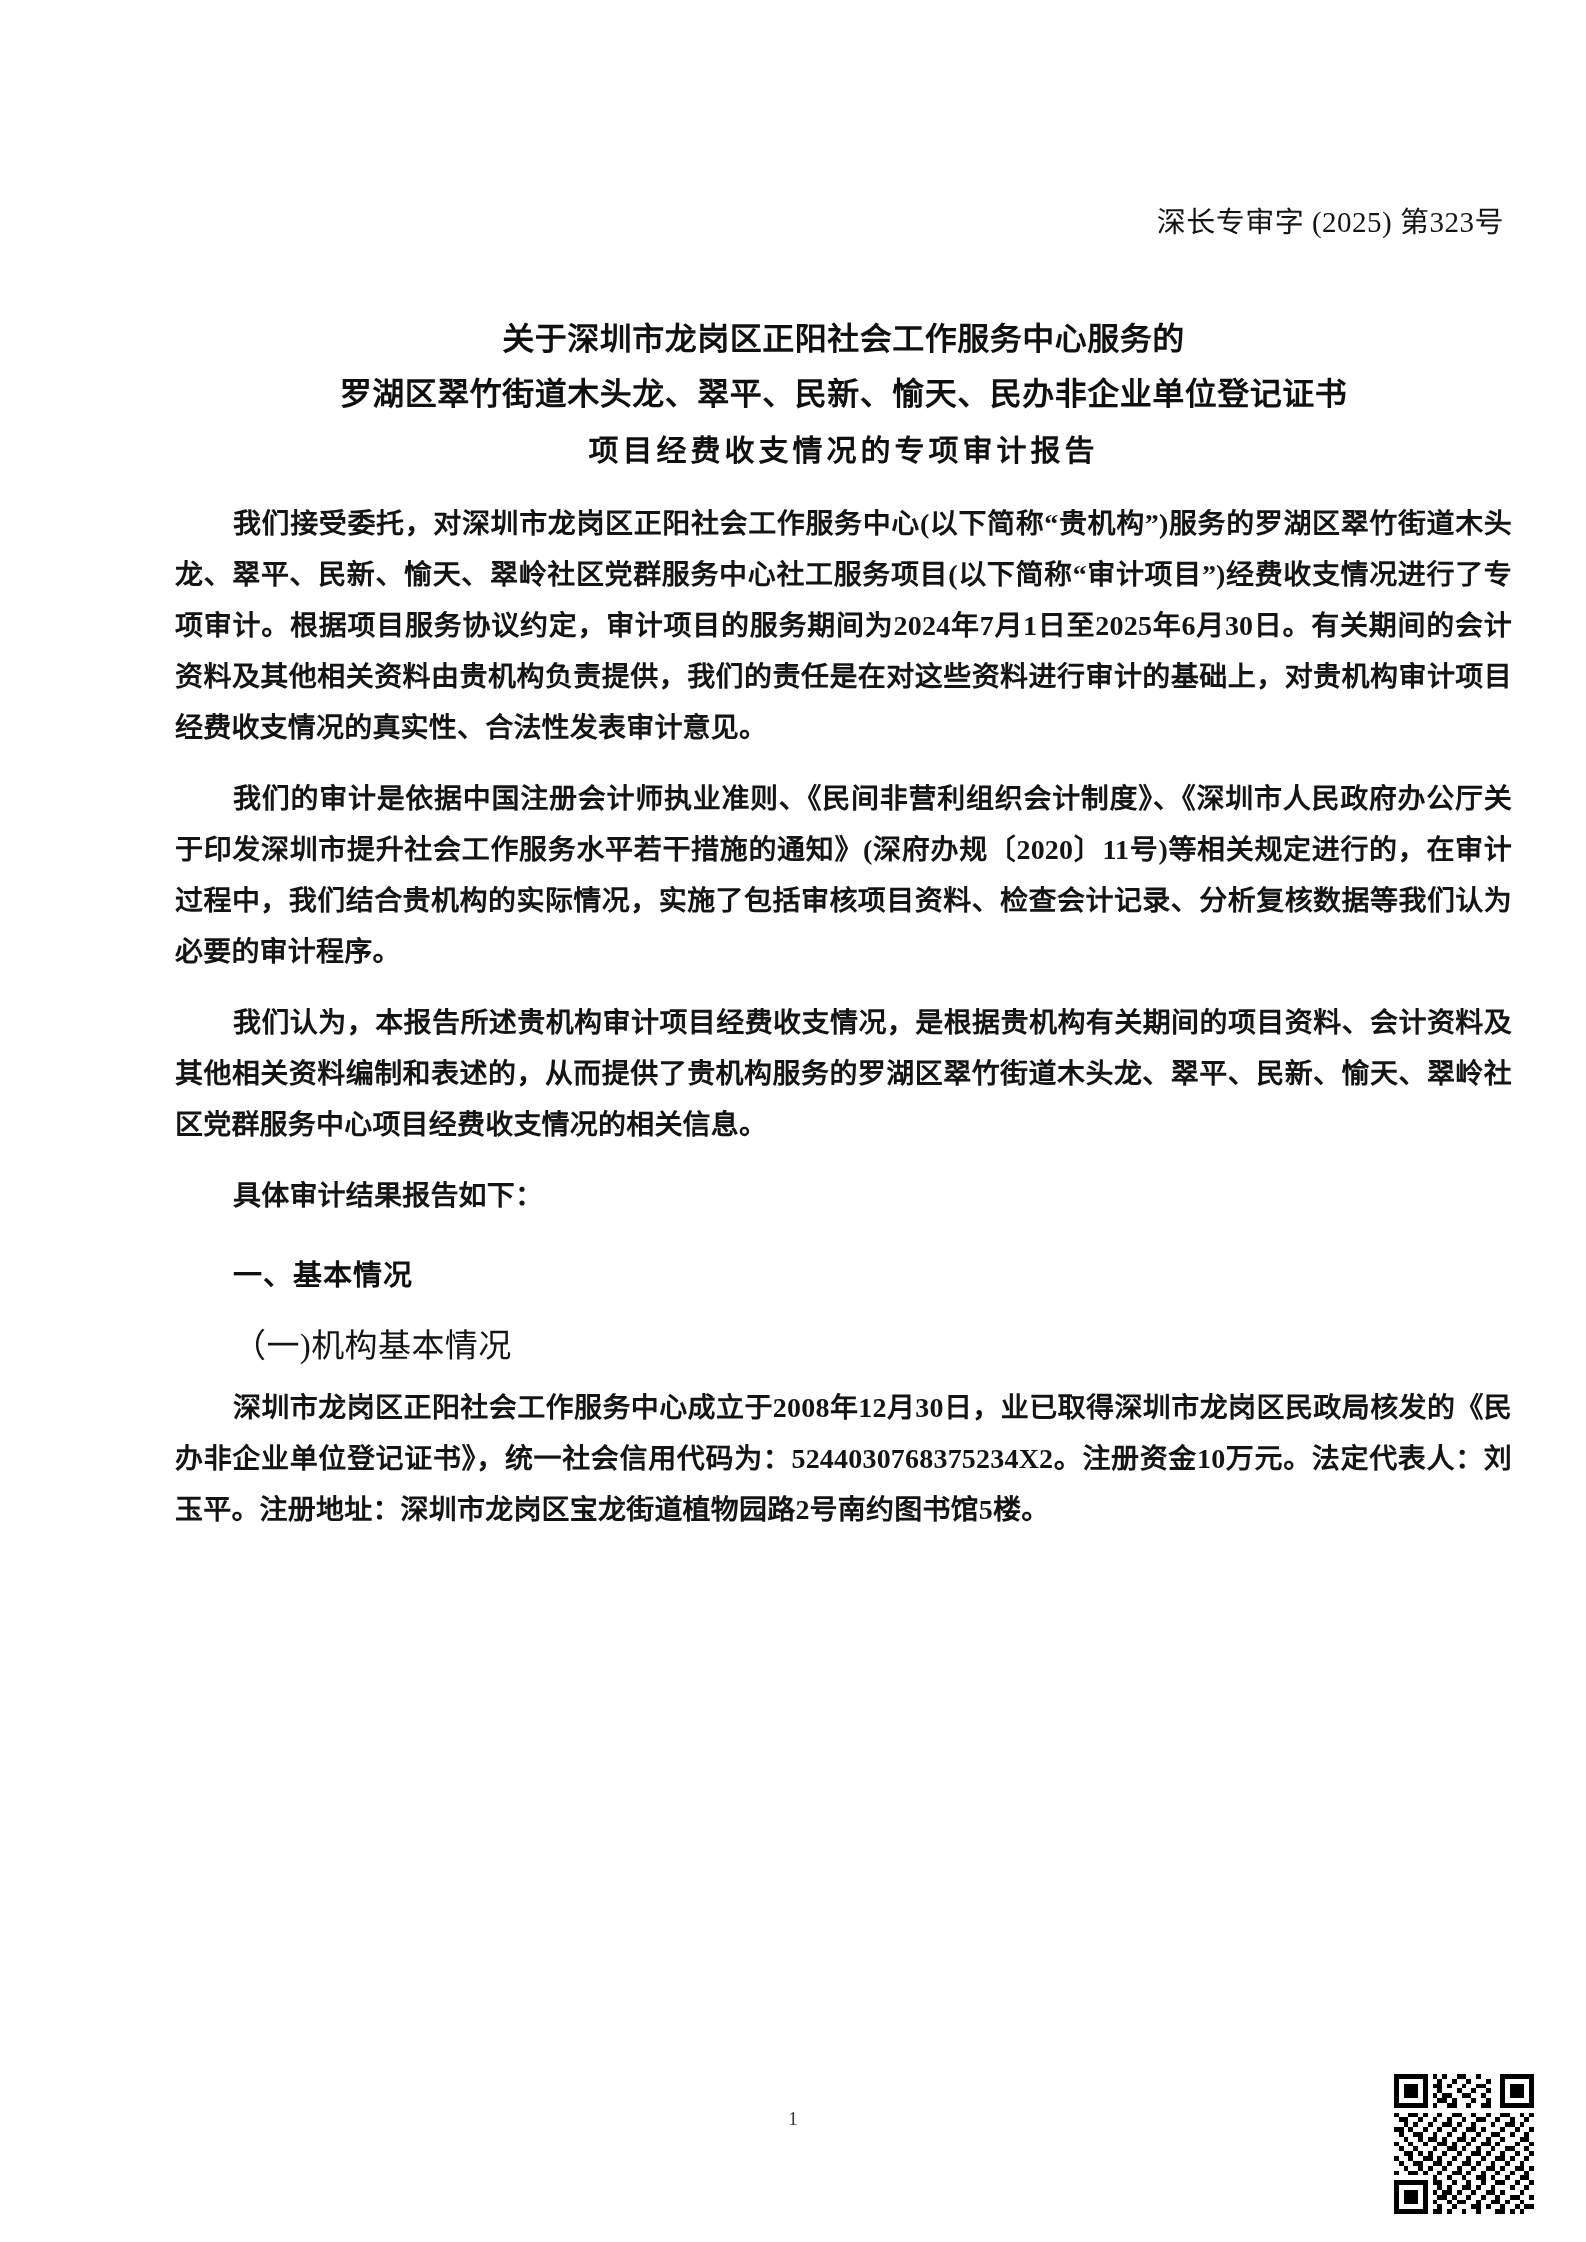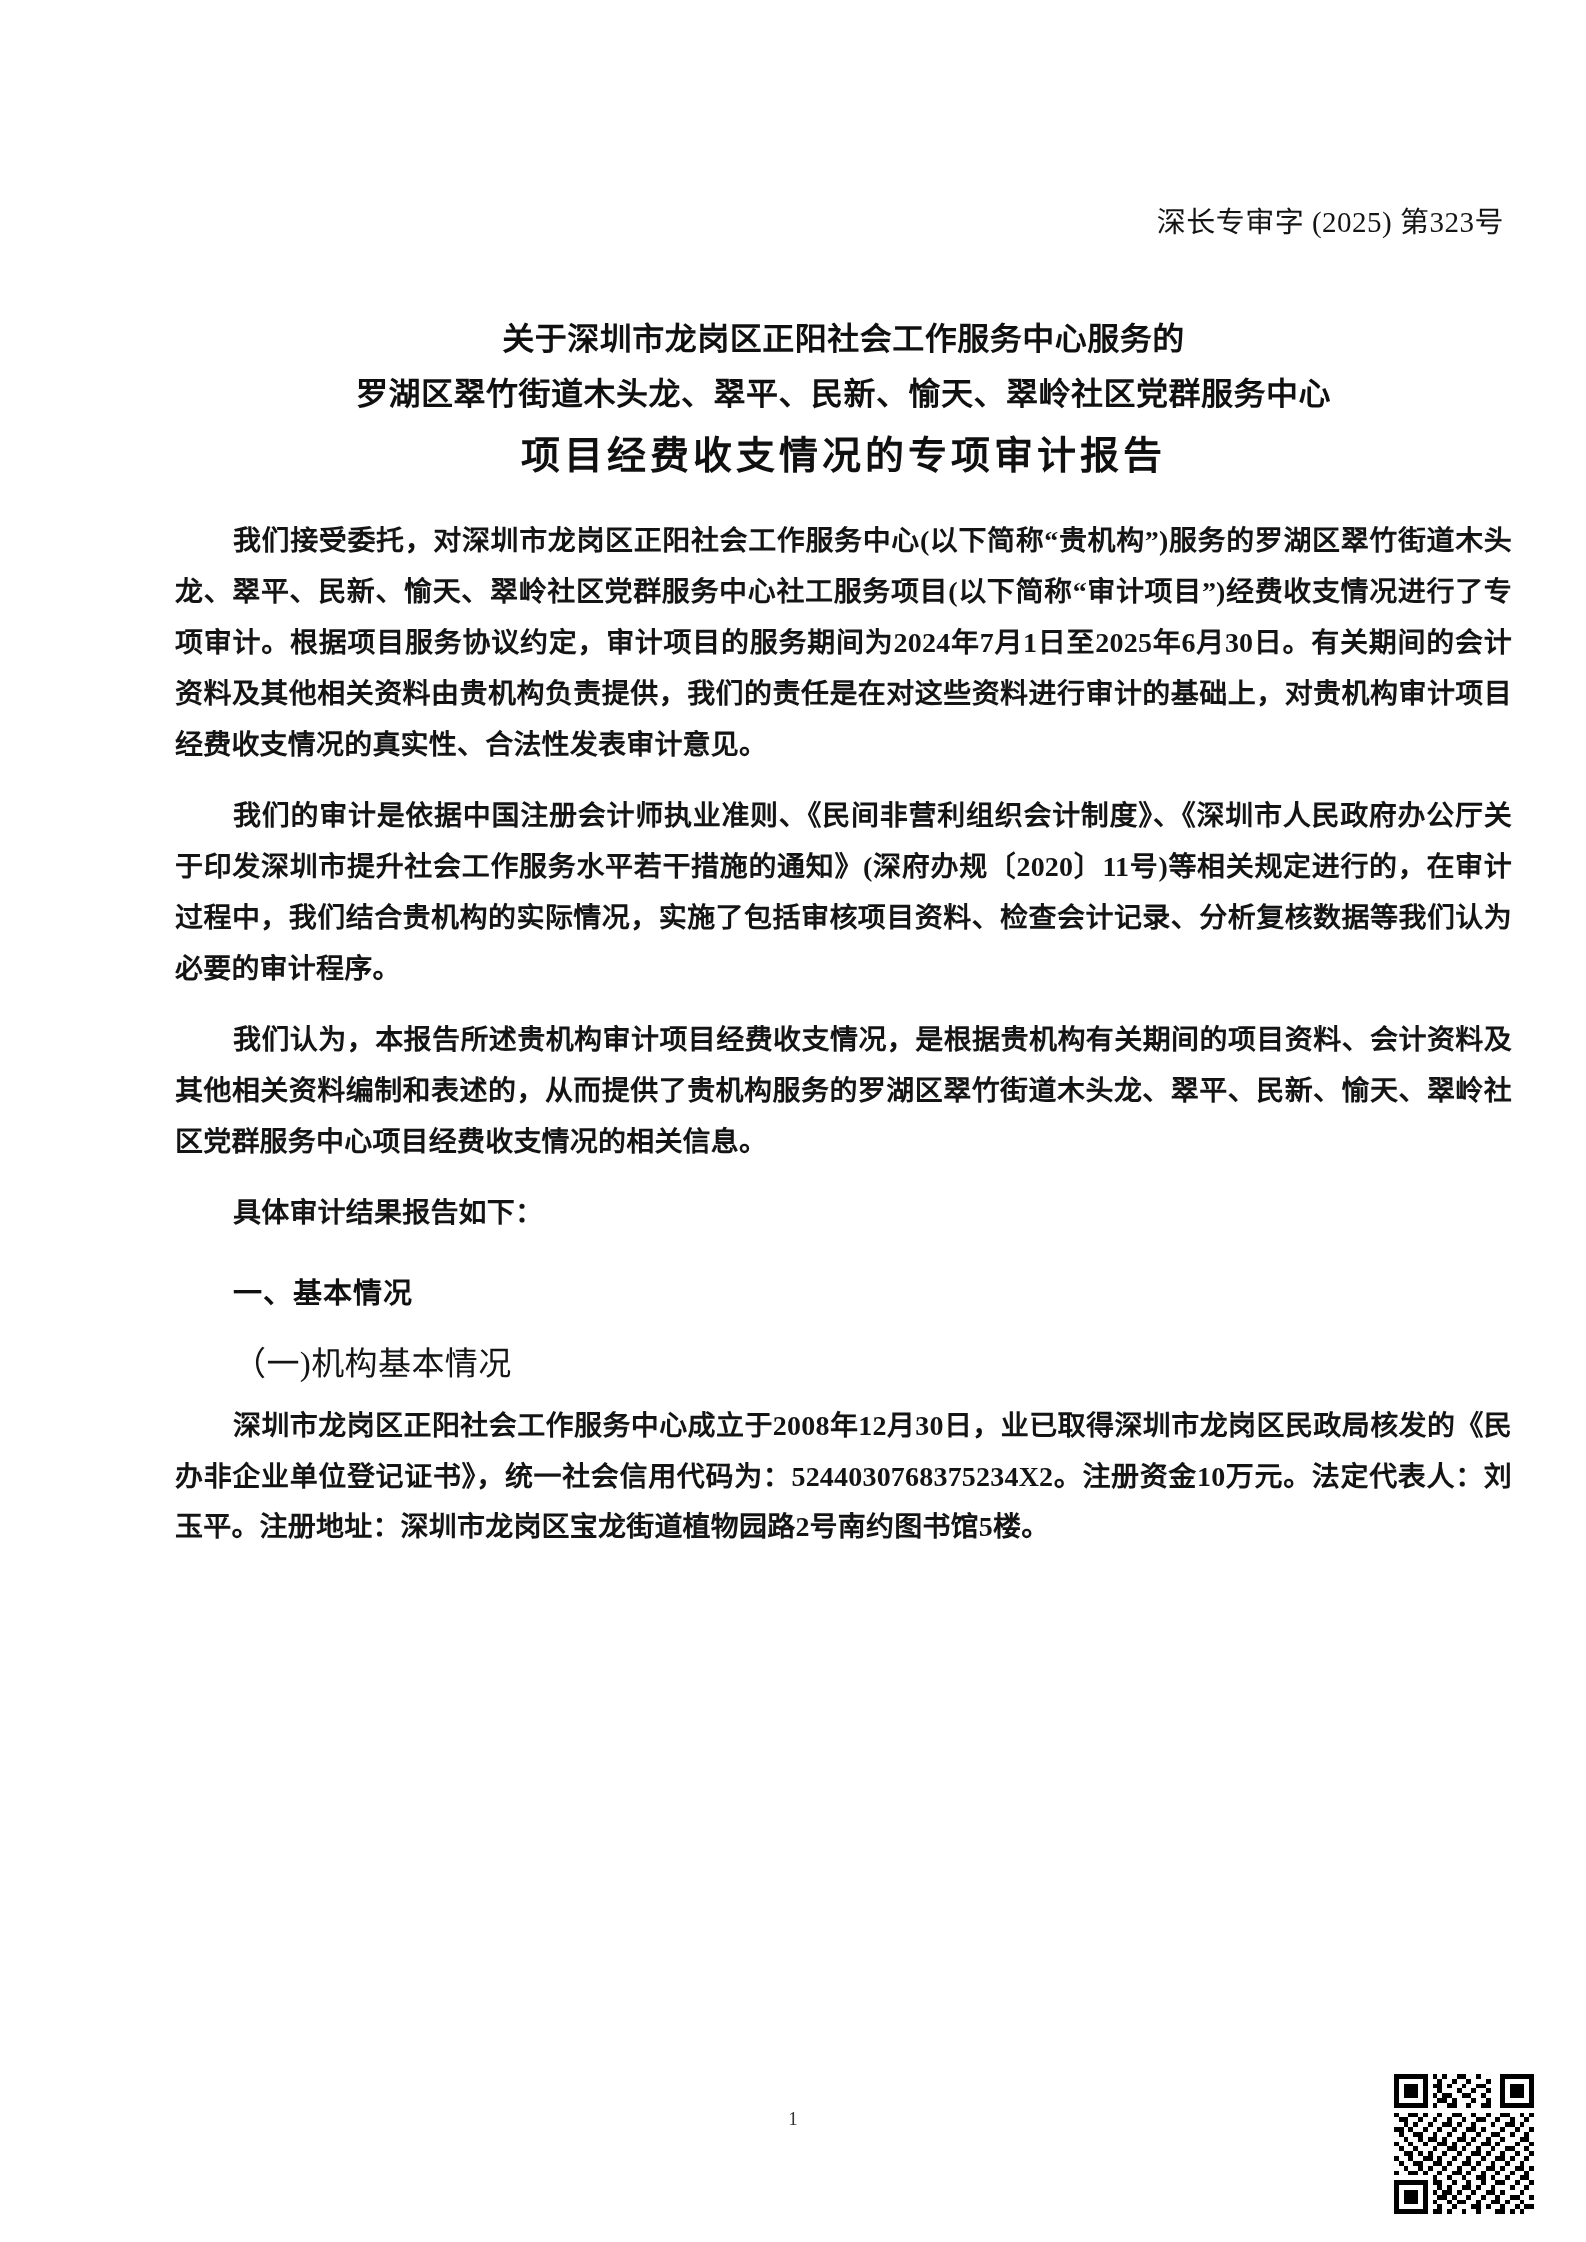--- a/index.html
+++ b/index.html
@@ -38,25 +38,24 @@
     text-align: center;
   }
   .title-line {
     font-size: 32px;
     font-weight: 700;
     line-height: 1.72;
     letter-spacing: 0.5px;
     color: #101010;
   }
   .title-line.sub {
-    font-size: 39px;
+    font-size: 30px;
     font-weight: 700;
     letter-spacing: 4px;
     line-height: 1.9;
-    font-family: Liberation Mono, monospace;
   }
   .addressee {
     margin-top: 34px;
     font-size: 29px;
     font-weight: 700;
     letter-spacing: 0.4px;
     color: #101010;
   }
   p.body-para {
     font-size: 28px;
@@ -107,21 +106,21 @@
 </style>
 </head>
 <body>
 
 <div class="page">
 
   <div class="doc-number">深长专审字 (2025) 第323号</div>
 
   <div class="title-block">
     <div class="title-line">关于深圳市龙岗区正阳社会工作服务中心服务的</div>
-    <div class="title-line">罗湖区翠竹街道木头龙、翠平、民新、愉天、翠岭社区党群服务中心</div>
+    <div class="title-line">罗湖区翠竹街道木头龙、翠平、民新、愉天、民办非企业单位登记证书</div>
     <div class="title-line sub">项目经费收支情况的专项审计报告</div>
   </div>
 
 
   <p class="body-para">我们接受委托，对深圳市龙岗区正阳社会工作服务中心(以下简称“贵机构”)服务的罗湖区翠竹街道木头龙、翠平、民新、愉天、翠岭社区党群服务中心社工服务项目(以下简称“审计项目”)经费收支情况进行了专项审计。根据项目服务协议约定，审计项目的服务期间为2024年7月1日至2025年6月30日。有关期间的会计资料及其他相关资料由贵机构负责提供，我们的责任是在对这些资料进行审计的基础上，对贵机构审计项目经费收支情况的真实性、合法性发表审计意见。</p>
 
   <p class="body-para">我们的审计是依据中国注册会计师执业准则、《民间非营利组织会计制度》、《深圳市人民政府办公厅关于印发深圳市提升社会工作服务水平若干措施的通知》(深府办规〔2020〕11号)等相关规定进行的，在审计过程中，我们结合贵机构的实际情况，实施了包括审核项目资料、检查会计记录、分析复核数据等我们认为必要的审计程序。</p>
 
   <p class="body-para">我们认为，本报告所述贵机构审计项目经费收支情况，是根据贵机构有关期间的项目资料、会计资料及其他相关资料编制和表述的，从而提供了贵机构服务的罗湖区翠竹街道木头龙、翠平、民新、愉天、翠岭社区党群服务中心项目经费收支情况的相关信息。</p>
 

